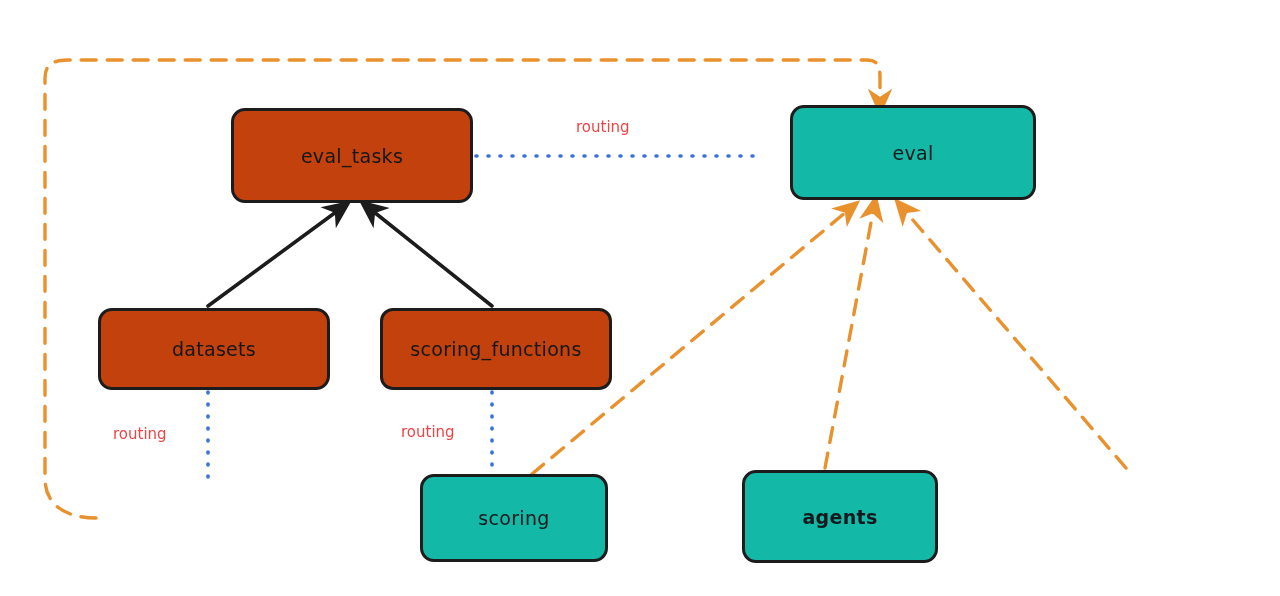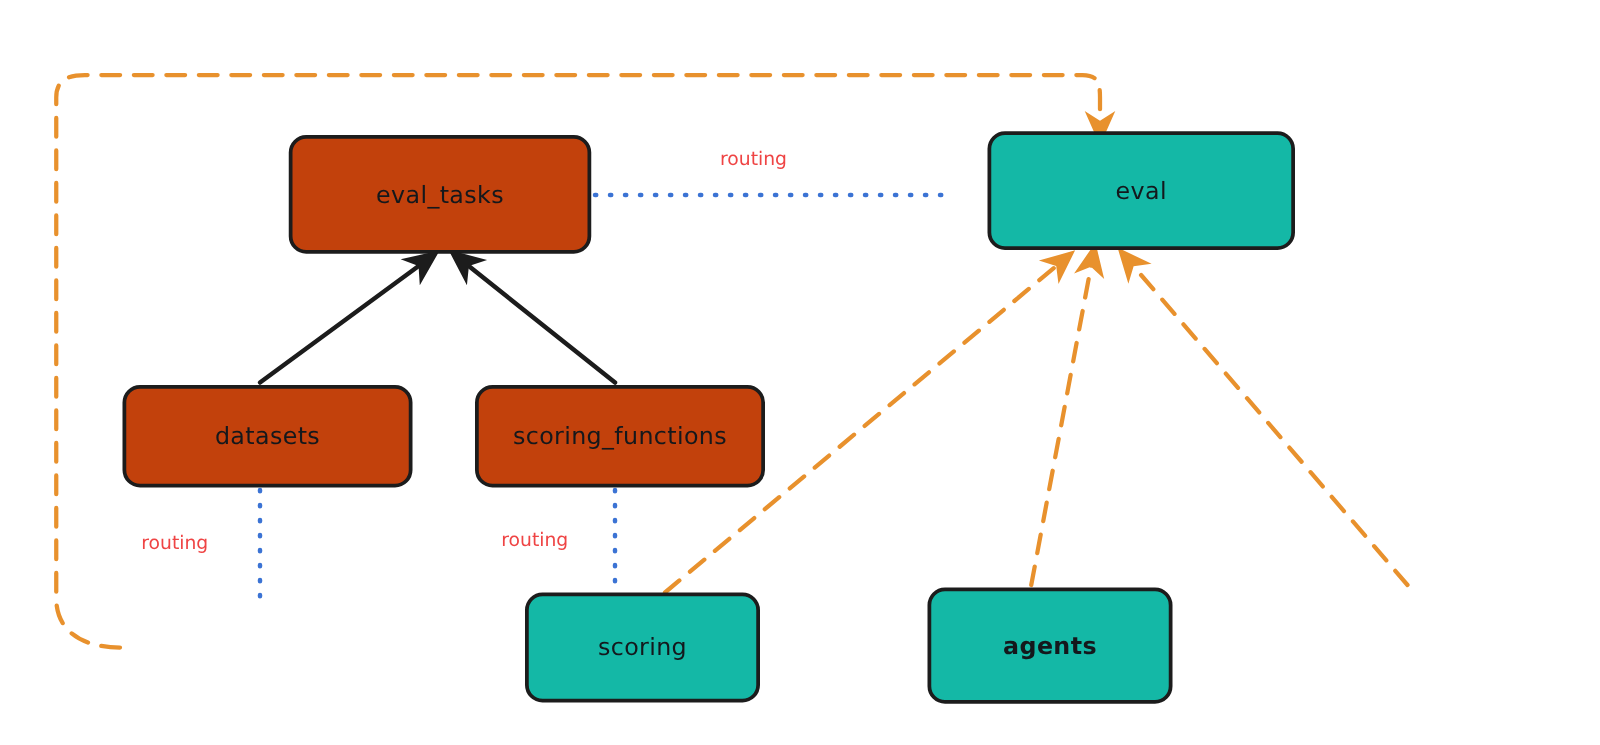--- a/index.html
+++ b/index.html
@@ -115,21 +115,21 @@
   </div>
 
   <div class="node green" style="left:758px; top:105px; width:246px; height:95px;">
     <span class="node-label">eval</span>
   </div>
 
   <div class="node blue" style="left:98px; top:308px; width:232px; height:82px;">
     <span class="node-label">datasets</span>
   </div>
 
-  <div class="node blue" style="left:380px; top:308px; width:232px; height:82px;">
+  <div class="node blue" style="left:380px; top:308px; width:232px; height:82px;border-radius:13px;">
     <span class="node-label">scoring_functions</span>
   </div>
 
 
   <div class="node green" style="left:388px; top:474px; width:188px; height:88px;">
     <span class="node-label">scoring</span>
   </div>
 
   <div class="node green" style="left:710px; top:470px; width:196px; height:93px;font-weight:bold;">
     <span class="node-label">agents</span>

